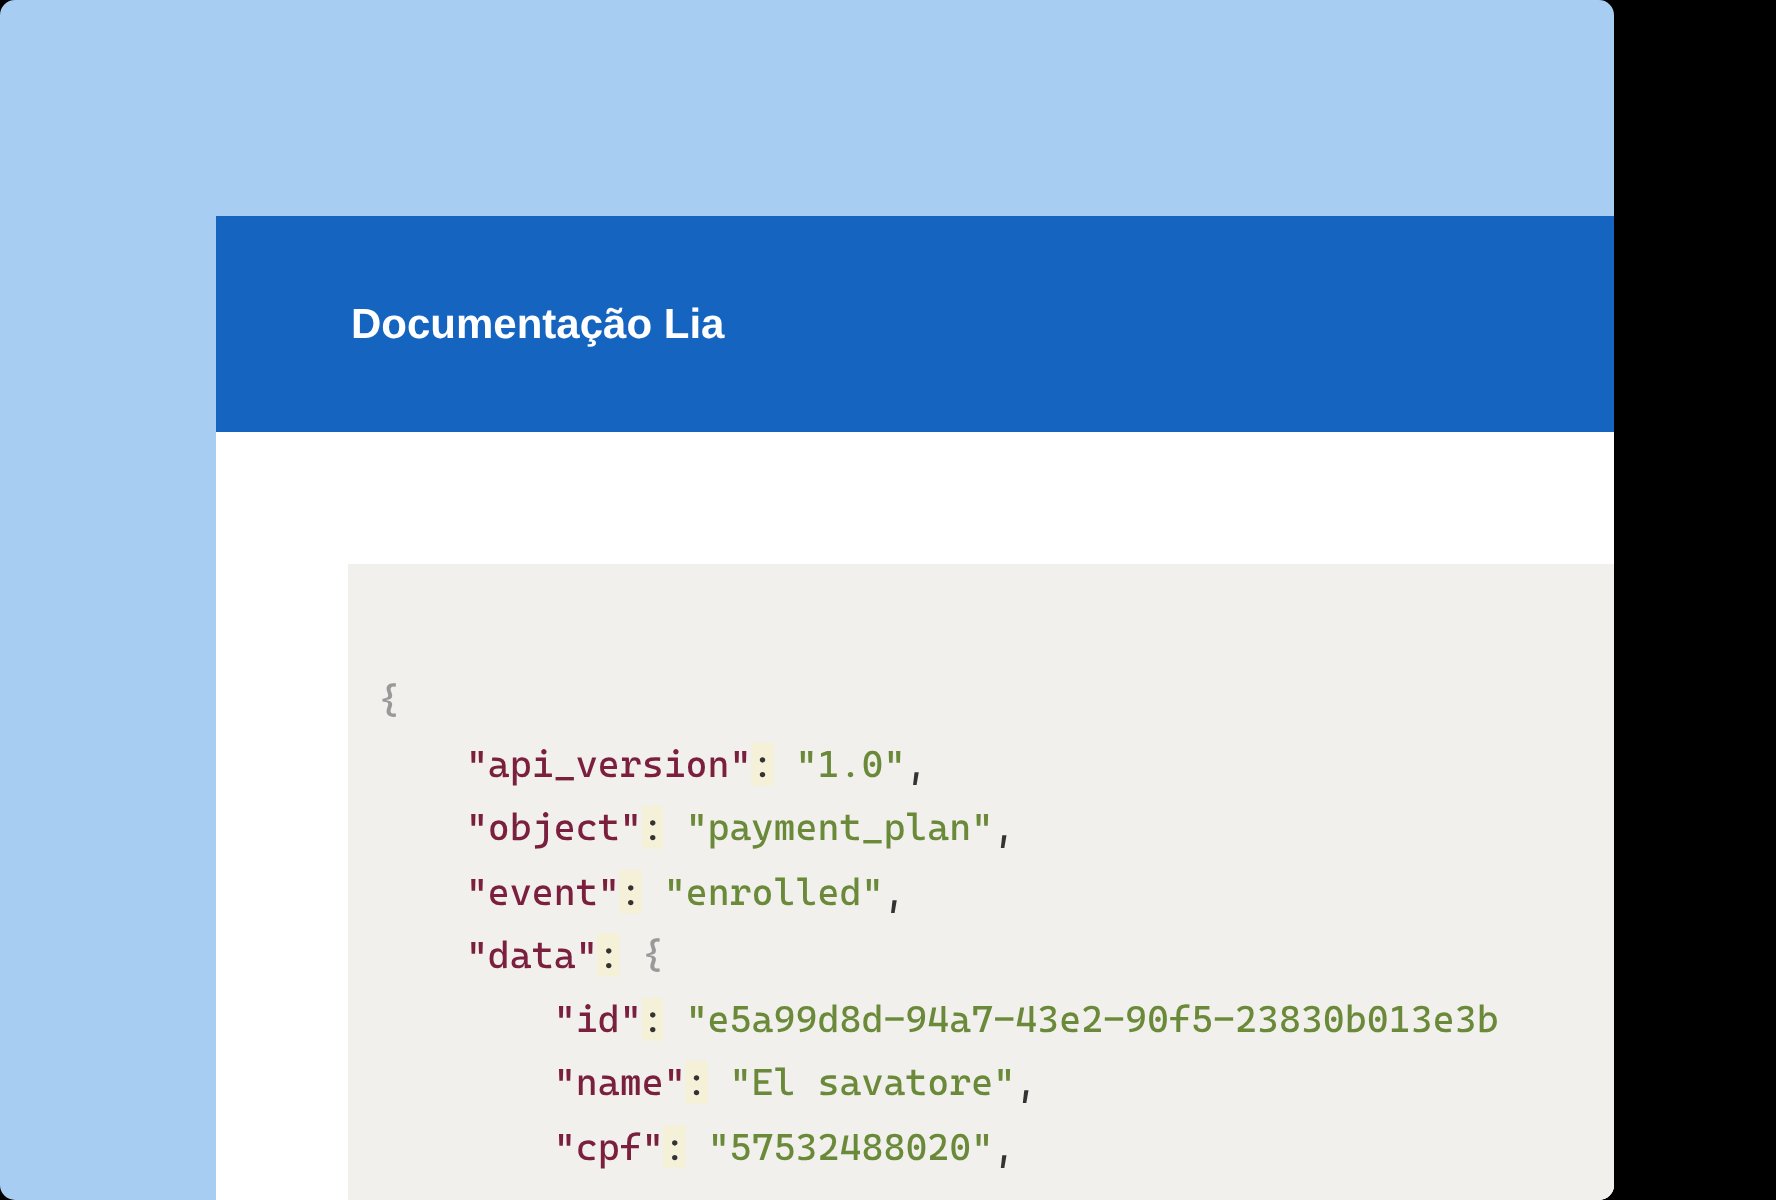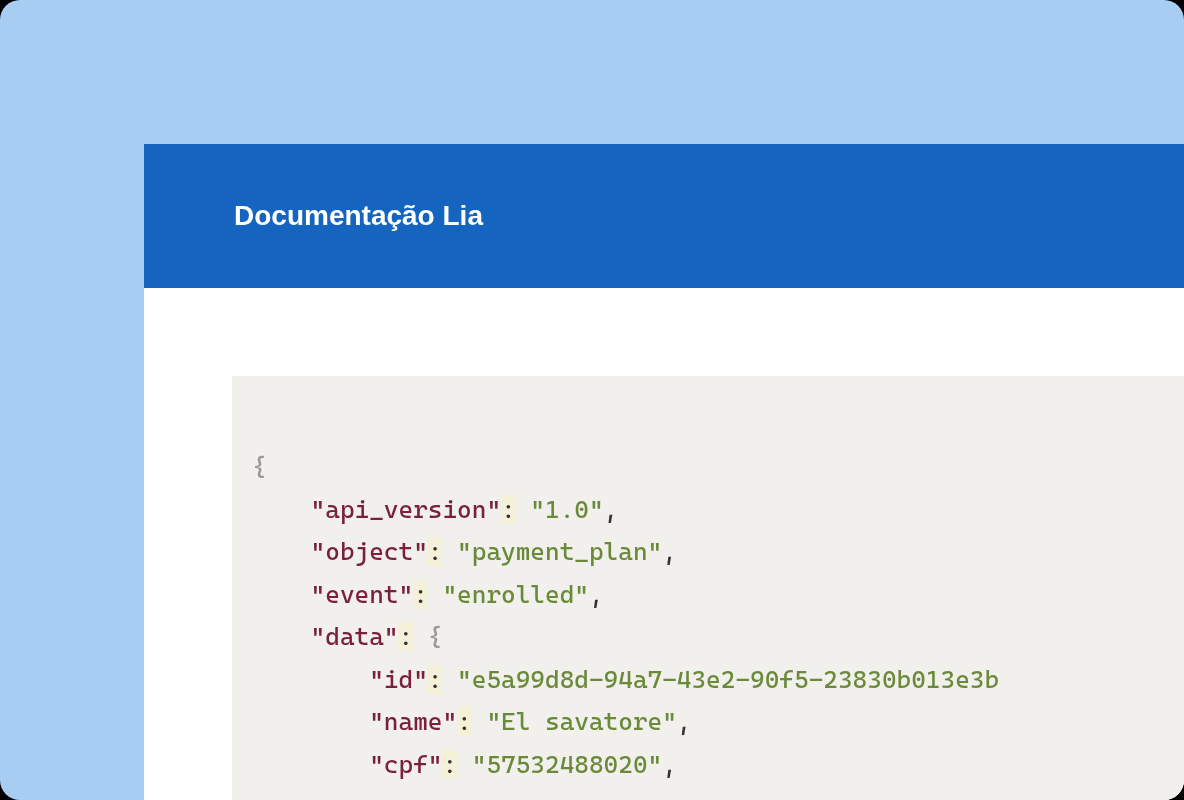--- a/index.html
+++ b/index.html
@@ -9,22 +9,22 @@
     }
     body {
       font-family: -apple-system, BlinkMacSystemFont, "Segoe UI", Helvetica, Arial, sans-serif;
       background: #000;
       width: 1184px;
       height: 800px;
       overflow: hidden;
     }
     .outer-container {
       background: #a7cdf2;
-      border-radius: 20px;
-      width: 1184px;
+      border-radius: 10px;
+      width: 1076px;
       height: 800px;
       position: relative;
       overflow: hidden;
     }
     .inner-panel {
       position: absolute;
       top: 144px;
       left: 144px;
       right: 0;
       bottom: 0;

